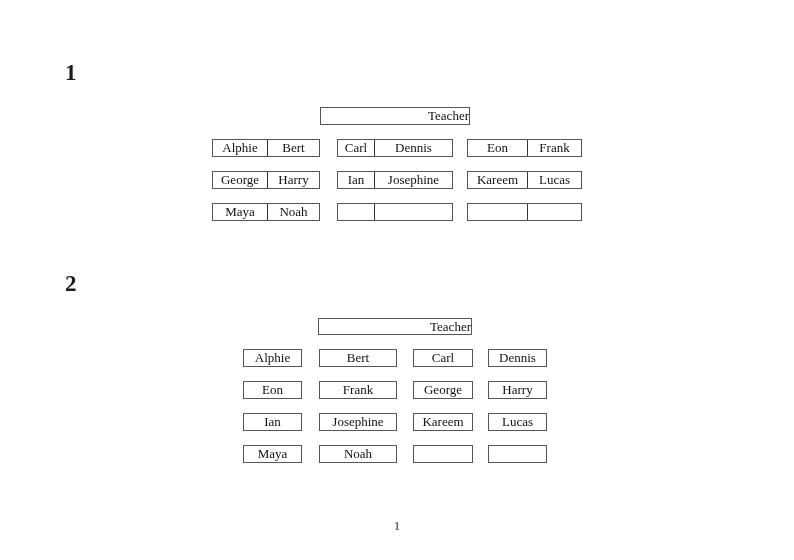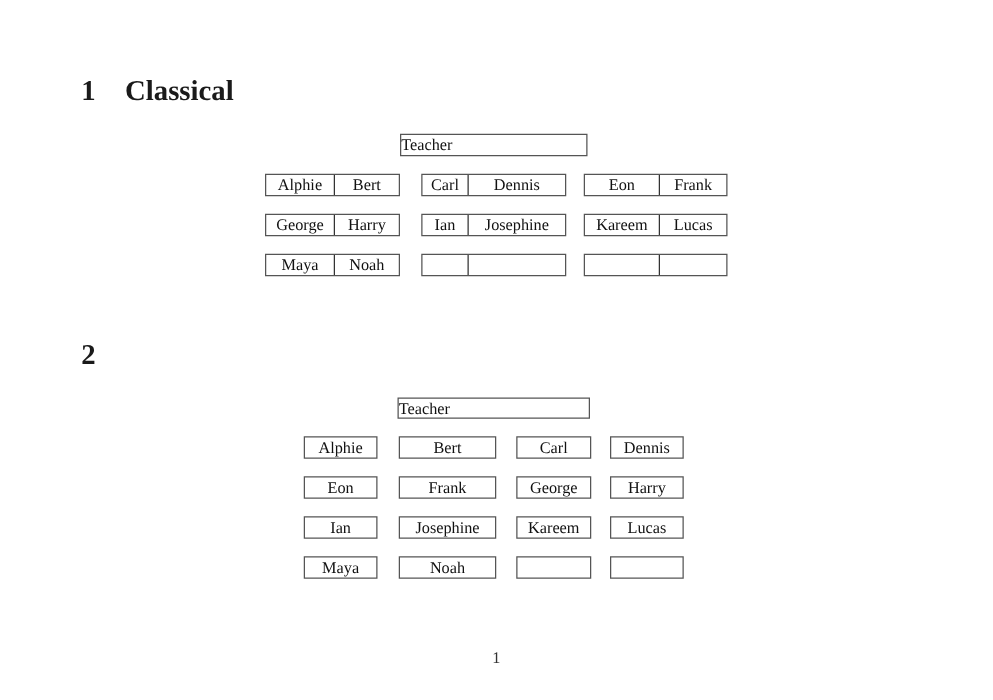--- a/index.html
+++ b/index.html
@@ -34,21 +34,21 @@
     position: absolute;
     height: 18px;
     border: 1px solid #555555;
     background: #ffffff;
   }
 
   
   .t-box {
     display: flex;
     align-items: center;
-    justify-content: flex-start;
+    justify-content: flex-end;
     font-size: 13px;
   }
   .t-classical  { left: 320px; top: 107px; width: 150px; }
   .t-distributed{ left: 318px; top: 318px; width: 154px; height: 17px; }
 
   
   .c-desk { display: flex; }
   .c-desk .seat {
     display: flex;
     align-items: center;
@@ -97,21 +97,20 @@
     color: #333333;
   }
 </style>
 </head>
 <body>
 
 <div class="page">
 
   <div class="section-heading heading-1">
     <span class="sec-num">1</span>
-    <span class="sec-title">Classical</span>
   </div>
 
   <div class="t-box t-classical">
     <span>Teacher</span>
   </div>
 
   <div class="c-desk cr0 cg0">
     <span class="seat seat-a">Alphie</span>
     <span class="seat seat-b">Bert</span>
   </div>

